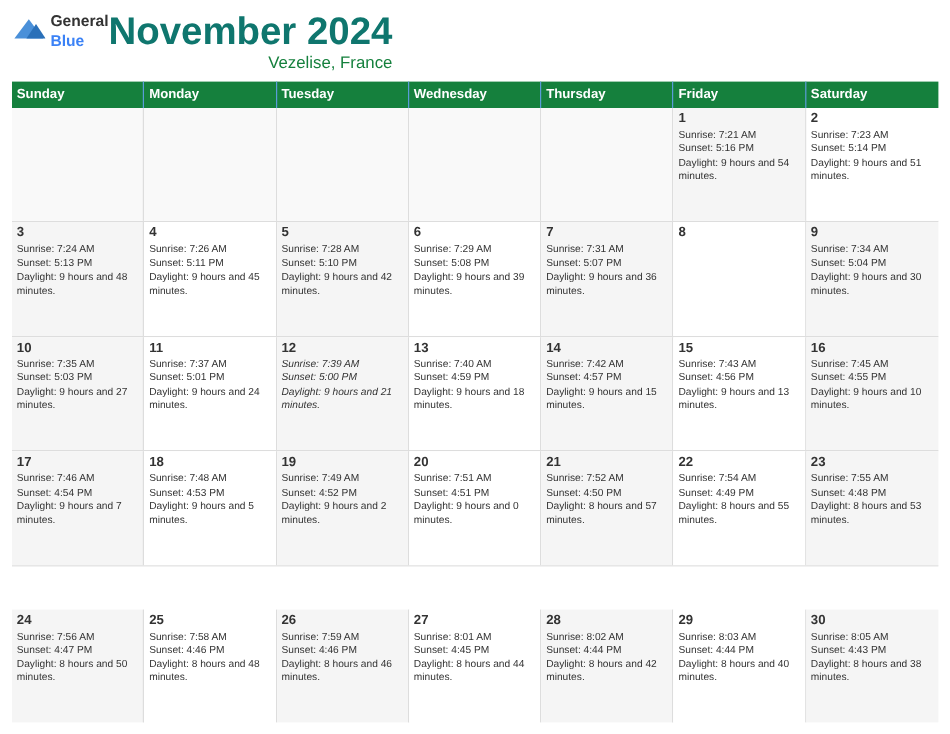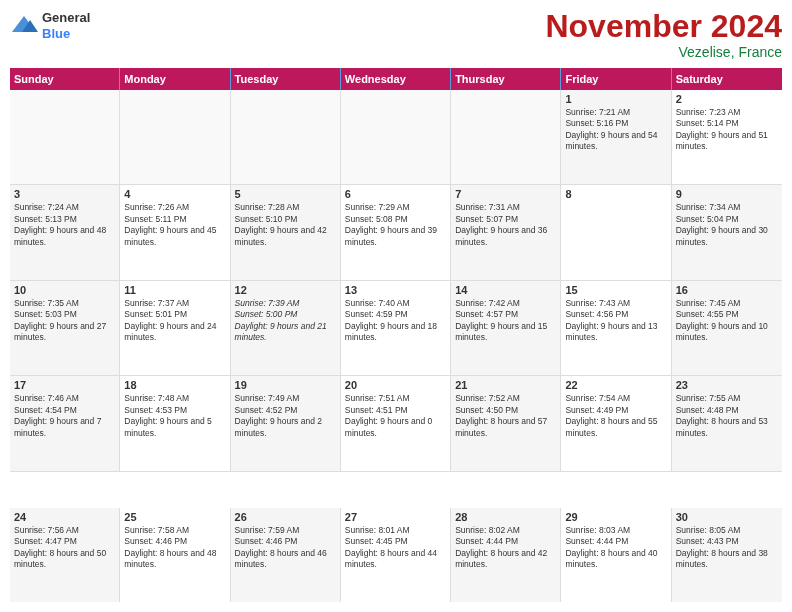--- a/index.html
+++ b/index.html
@@ -12,24 +12,23 @@
     }
     .page {
       width: 792px;
       height: 612px;
       padding: 10px;
       display: flex;
       flex-direction: column;
     }
     .header {
       display: flex;
-      justify-content: space-between;
+      justify-content: flex-start;
       align-items: flex-start;
       margin-bottom: 8px;
-      gap: 32px;
     }
     .logo {
       display: flex;
       align-items: center;
       gap: 4px;
     }
     .logo-text {
       font-size: 13px;
       font-weight: bold;
       color: #333;
@@ -41,37 +40,37 @@
     .logo-icon {
       width: 28px;
       height: 24px;
     }
     .title-section {
       text-align: right;
     }
     .month-title {
       font-size: 32px;
       font-weight: bold;
-      color: #b91c1c;
+      color: #0f766e;
       line-height: 1;
     }
     .location {
       font-size: 14px;
       color: #15803d;
       margin-top: 2px;
     }
     .calendar {
       flex: 1;
       display: flex;
       flex-direction: column;
     }
     .cal-header {
       display: grid;
       grid-template-columns: repeat(7, 1fr);
-      background: #be185d;
+      background: #15803d;
     }
     .cal-header-cell {
       color: #fff;
       font-size: 11px;
       font-weight: bold;
       padding: 5px 4px;
       text-align: left;
       border-right: 1px solid #5a9cd9;
     }
     .cal-header-cell:last-child { border-right: none; }

